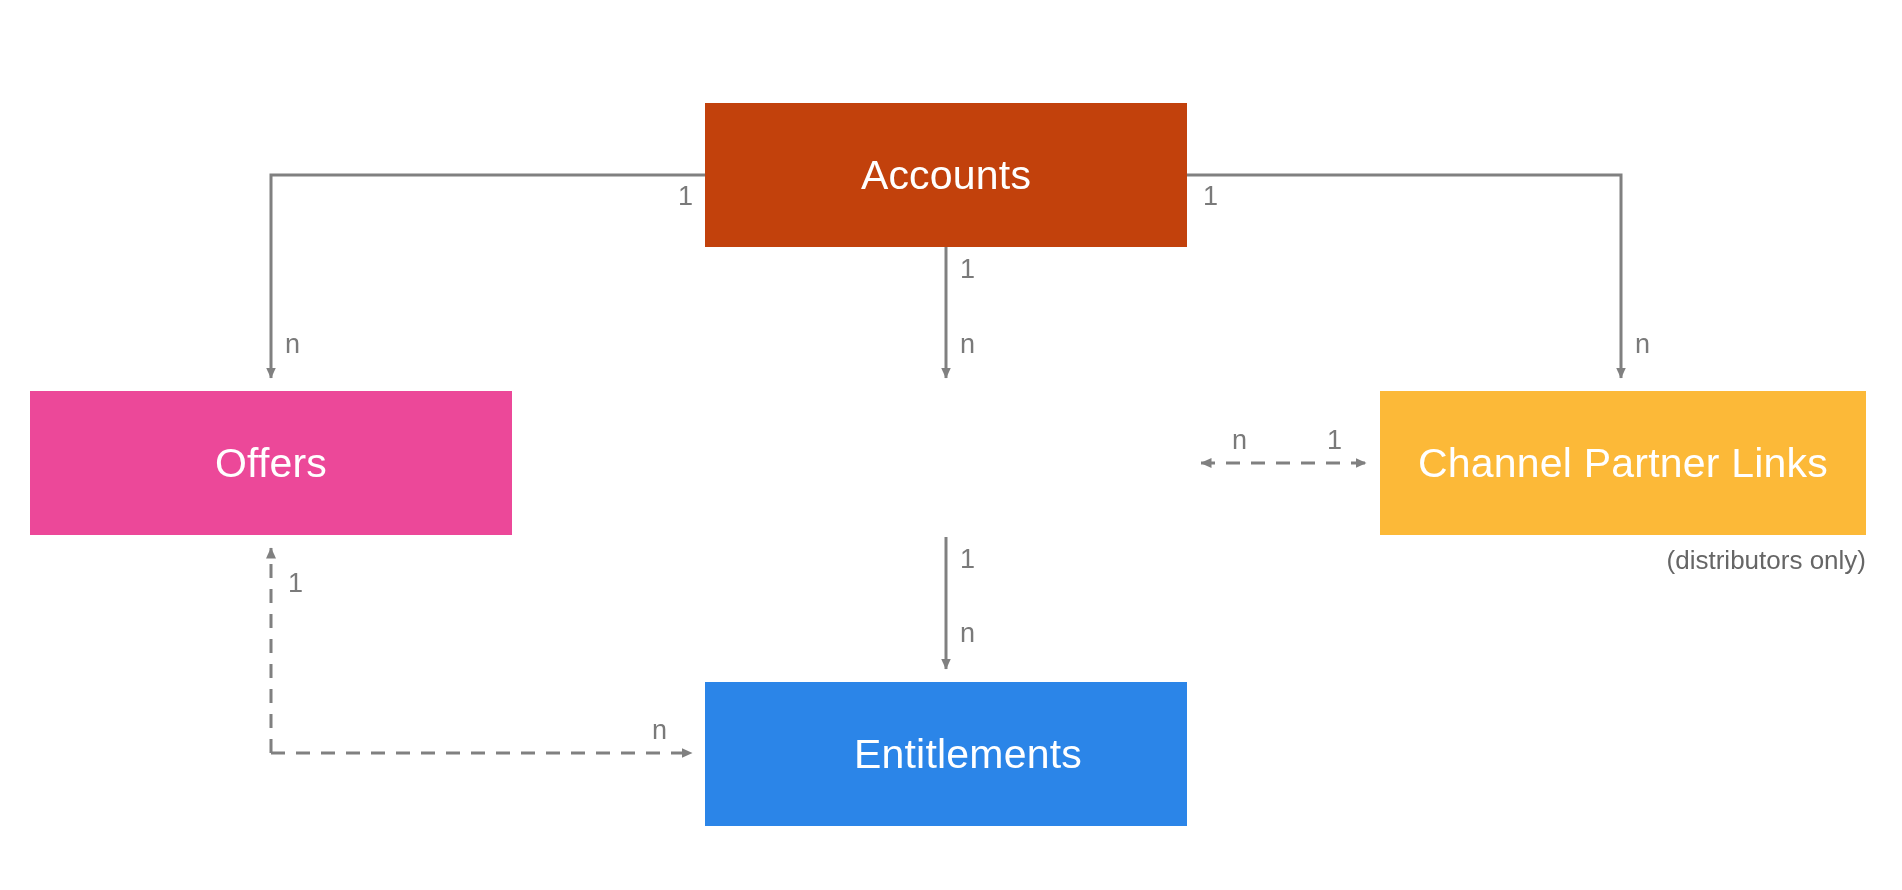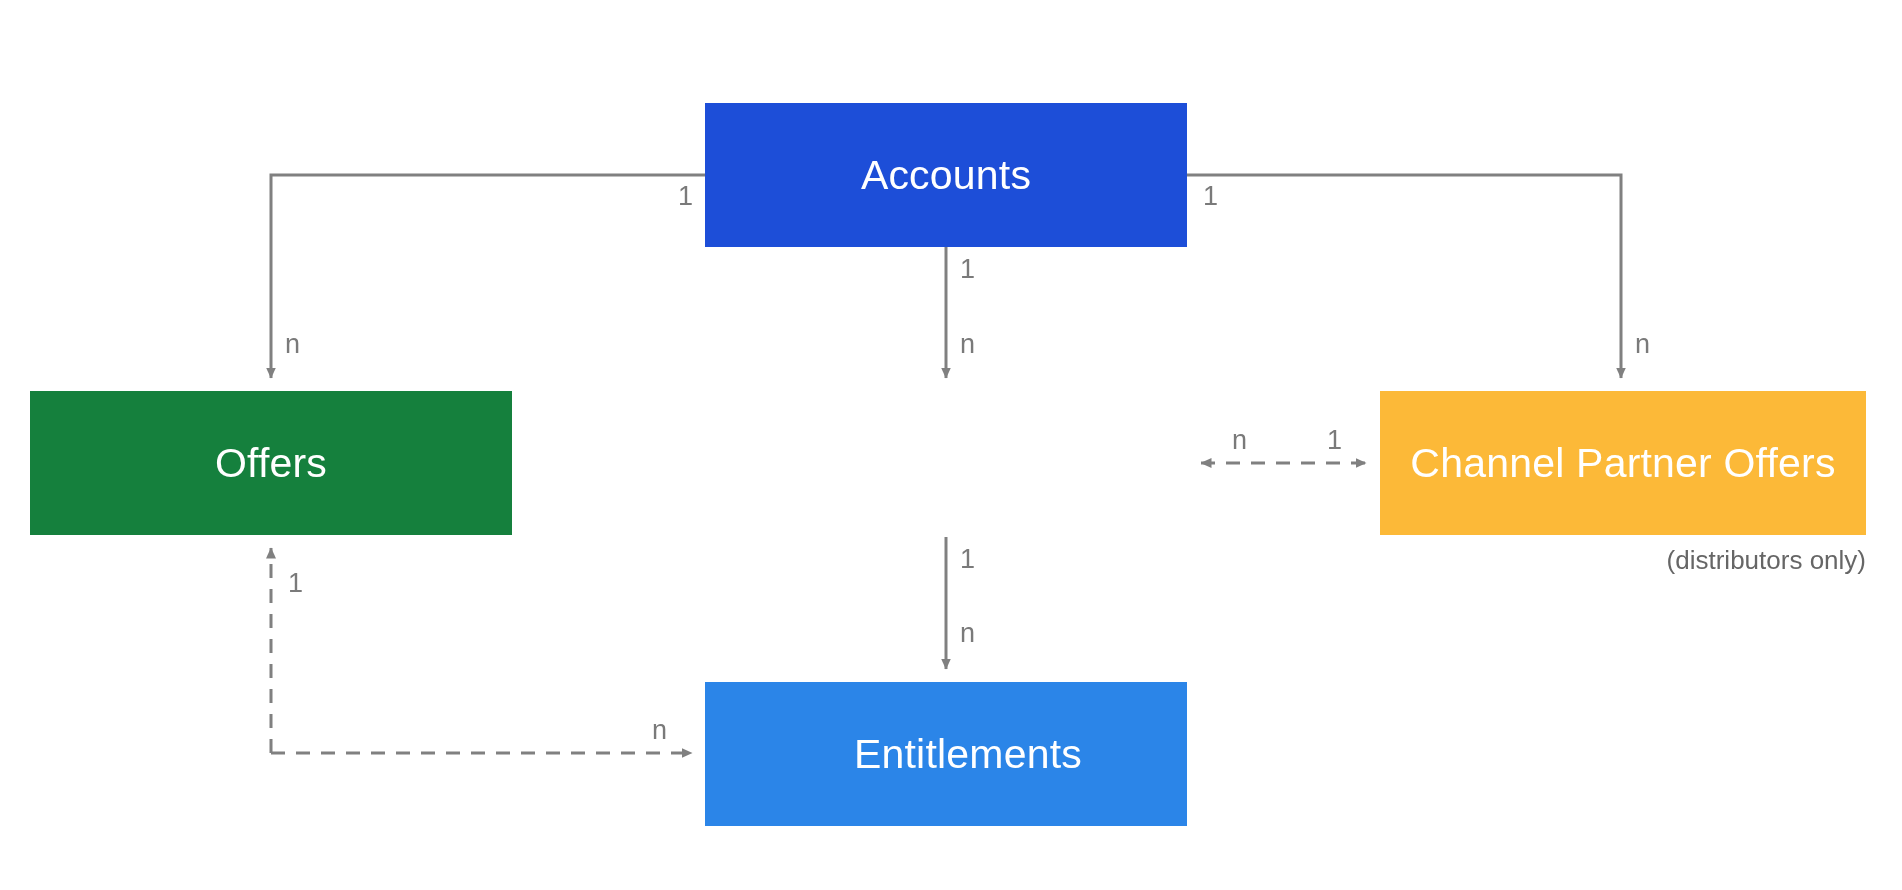--- a/index.html
+++ b/index.html
@@ -30,22 +30,22 @@
     display: flex;
     align-items: center;
     justify-content: center;
     color: #ffffff;
     font-size: 41px;
     font-weight: 400;
     letter-spacing: 0.2px;
     box-sizing: border-box;
     white-space: nowrap;
   }
-  .node-accounts   { left: 705px;  top: 103px; width: 482px; height: 144px; background: #1d4ed8; }
-  .node-offers     { left: 30px;   top: 391px; width: 482px; height: 144px; background: #15803d; }
+  .node-accounts   { left: 705px;  top: 103px; width: 482px; height: 144px; background: #c2410c; }
+  .node-offers     { left: 30px;   top: 391px; width: 482px; height: 144px; background: #ec4899; }
   .node-customers  { left: 705px;  top: 391px; width: 482px; height: 144px; background: #2b85e8; }
   .node-cpl        { left: 1380px; top: 391px; width: 486px; height: 144px; background: #fcb938; }
   .node-entitlements { left: 705px; top: 682px; width: 482px; height: 144px; background: #2b85e8; padding-left: 44px; }
 
   .caption {
     position: absolute;
     color: #666666;
     font-size: 26px;
     text-align: right;
     white-space: nowrap;
@@ -93,21 +93,21 @@
   <div class="node node-accounts">
     <span>Accounts</span>
   </div>
 
   <div class="node node-offers">
     <span>Offers</span>
   </div>
 
 
   <div class="node node-cpl">
-    <span>Channel Partner Offers</span>
+    <span>Channel Partner Links</span>
   </div>
   <div class="caption caption-cpl">(distributors only)</div>
 
   <div class="node node-entitlements">
     <span>Entitlements</span>
   </div>
 
   <div class="edge-label" style="left:678px; top:183px;">1</div>
   <div class="edge-label" style="left:285px; top:331px;">n</div>
 

